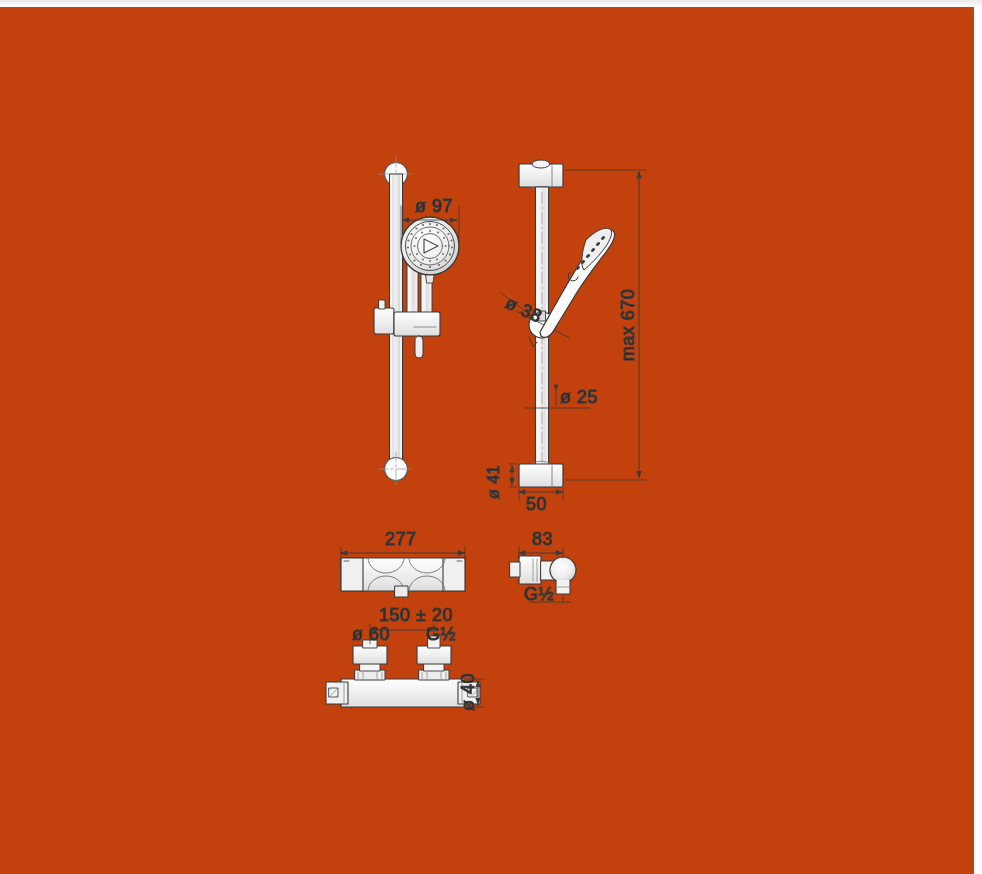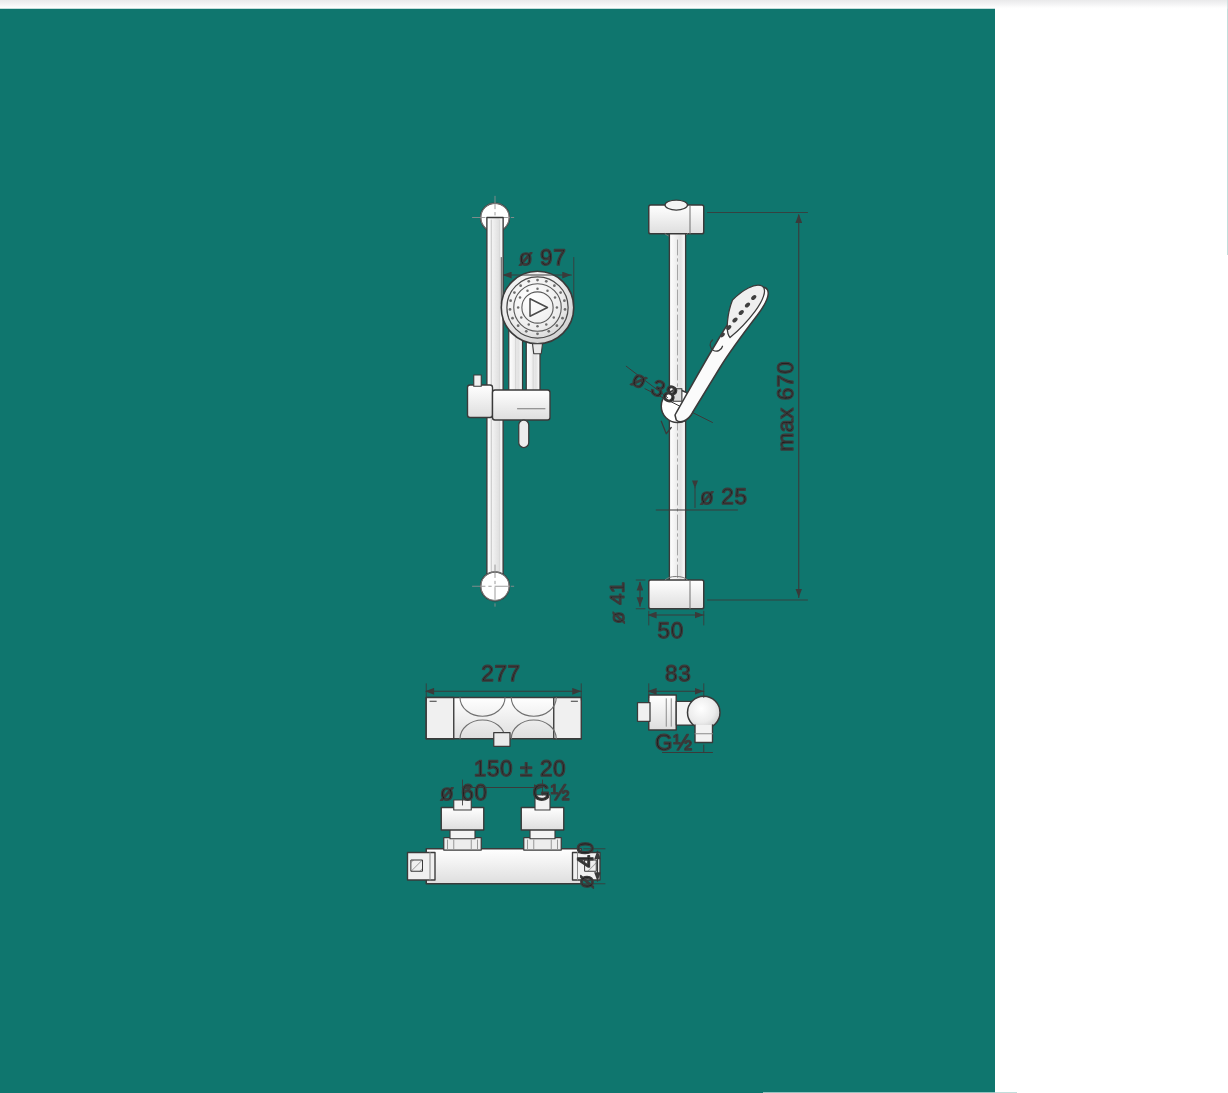--- a/index.html
+++ b/index.html
@@ -9,23 +9,23 @@
   }
   body {
     width: 982px;
     height: 874px;
     font-family: "Liberation Sans", sans-serif;
     overflow: hidden;
     position: relative;
   }
   #page {
     position: relative;
-    width: 796px;
+    width: 974px;
     height: 874px;
-    background: #0f766e;
+    background: #c2410c;
   }
   #topband {
     position: absolute;
     left: 0; top: 0;
     width: 982px;
     height: 7px;
     background: linear-gradient(to bottom, #e9e9ea 0%, #f3f3f4 45%, #fdfdfd 85%, #ffffff 100%);
   }
   svg#drawing {
     position: absolute;

